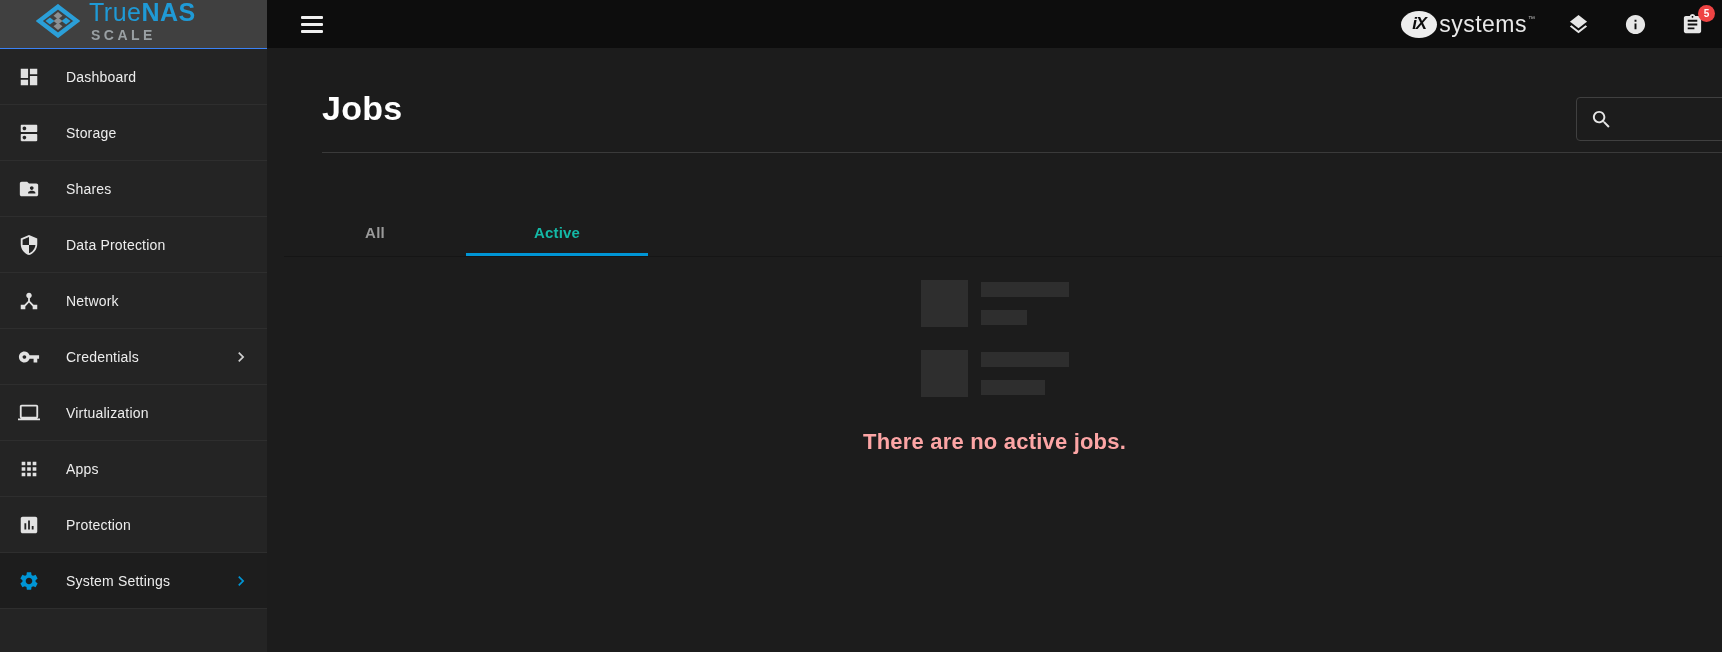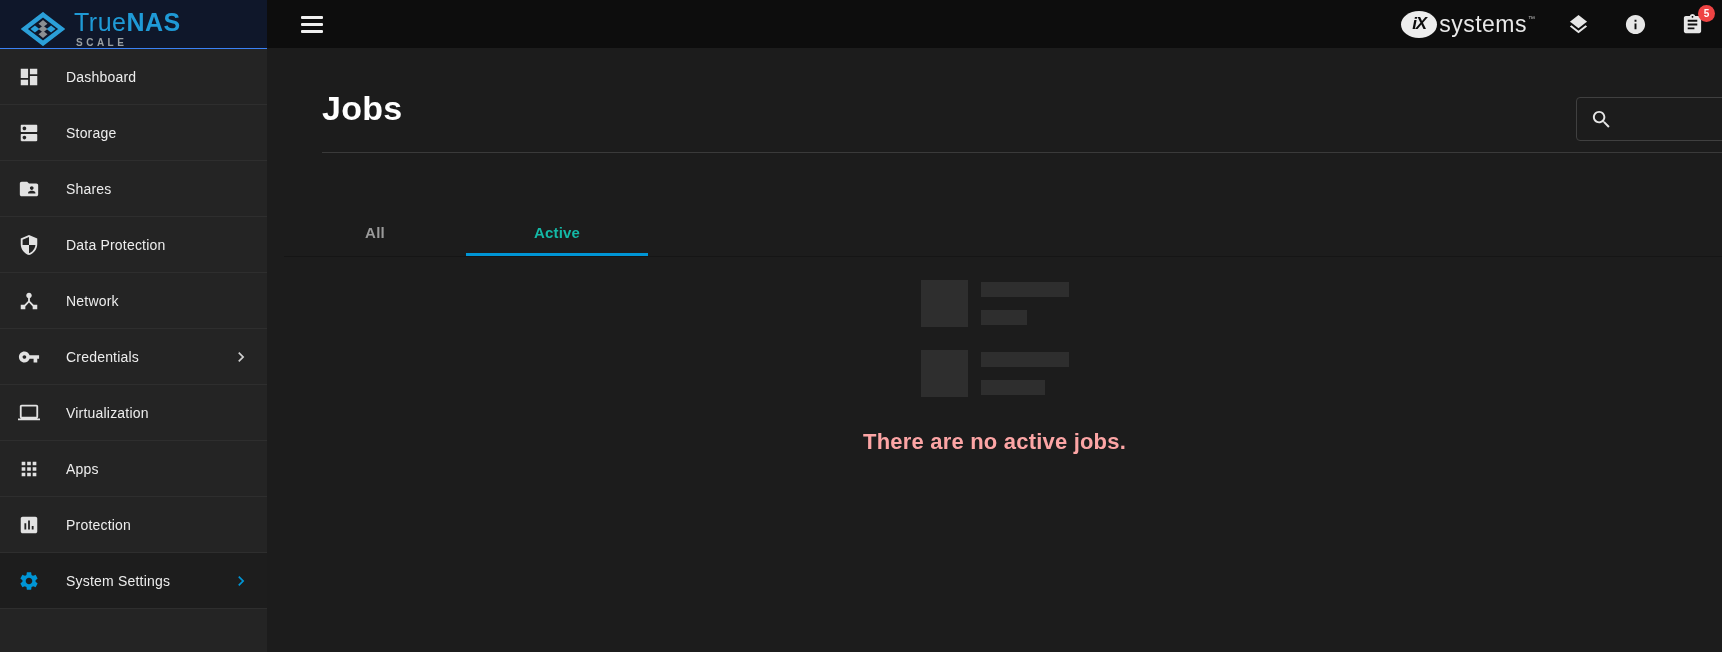--- a/index.html
+++ b/index.html
@@ -7,28 +7,28 @@
     --topbar-bg:#0d0d0d; --sidebar-bg:#242424; --content-bg:#1c1c1c;
     --skel:#2e2e2e; --hairline:#2e2e2e;
   }
   *{box-sizing:border-box;margin:0;padding:0}
   html,body{width:1722px;height:652px;overflow:hidden;background:#000;
     font-family:"Liberation Sans","DejaVu Sans",sans-serif;}
   .app{width:1722px;height:652px;display:flex;flex-direction:column}
 
   
   .topbar{height:48px;background:var(--topbar-bg);display:flex;align-items:center;flex:0 0 48px}
-  .topbar-left{width:267px;flex:0 0 267px;display:flex;align-items:flex-end;padding-left:21px;height:100%;background:#0f172a}
+  .topbar-left{width:267px;flex:0 0 267px;display:flex;align-items:flex-start;padding-left:36px;height:100%;background:#404040}
   .brand{display:flex;align-items:center;gap:9px;cursor:pointer}
   .brand-mark{width:44px;height:34px;display:block}
   .brand-words{display:flex;flex-direction:column;line-height:1}
   .brand-name{font-size:25px;color:var(--brand);letter-spacing:.5px}
   .brand-name .light{font-weight:400}
   .brand-name .bold{font-weight:700}
-  .brand-sub{font-size:10px;letter-spacing:3.5px;color:#9aa0a3;margin-top:3px;margin-left:2px;font-weight:700}
+  .brand-sub{font-size:14px;letter-spacing:3.5px;color:#9aa0a3;margin-top:3px;margin-left:2px;font-weight:700}
   .hamburger{margin-left:30px;background:none;border:none;cursor:pointer;display:flex;flex-direction:column;gap:4px;padding:4px}
   .hamburger span{display:block;width:22px;height:3px;background:#f0f0f0;border-radius:1px}
   .topbar-right{margin-left:auto;display:flex;align-items:center;gap:30px;padding-right:16px}
   .ix-logo{display:flex;align-items:center;cursor:pointer}
   .ix-oval{width:36px;height:27px;background:#ededed;border-radius:50%;display:flex;align-items:center;justify-content:center;
     color:#0d0d0d;font-weight:700;font-style:italic;font-size:17px;letter-spacing:-1px}
   .ix-text{color:#e9e9e9;font-size:23px;font-weight:400;letter-spacing:.5px;margin-left:2px}
   .ix-tm{color:#bdbdbd;font-size:7px;align-self:flex-start;margin-top:4px;margin-left:1px}
   .top-icon-btn{background:none;border:none;cursor:pointer;position:relative;display:flex;align-items:center;justify-content:center;padding:2px}
   .top-icon-btn svg{width:23px;height:23px;fill:#e6e6e6}

